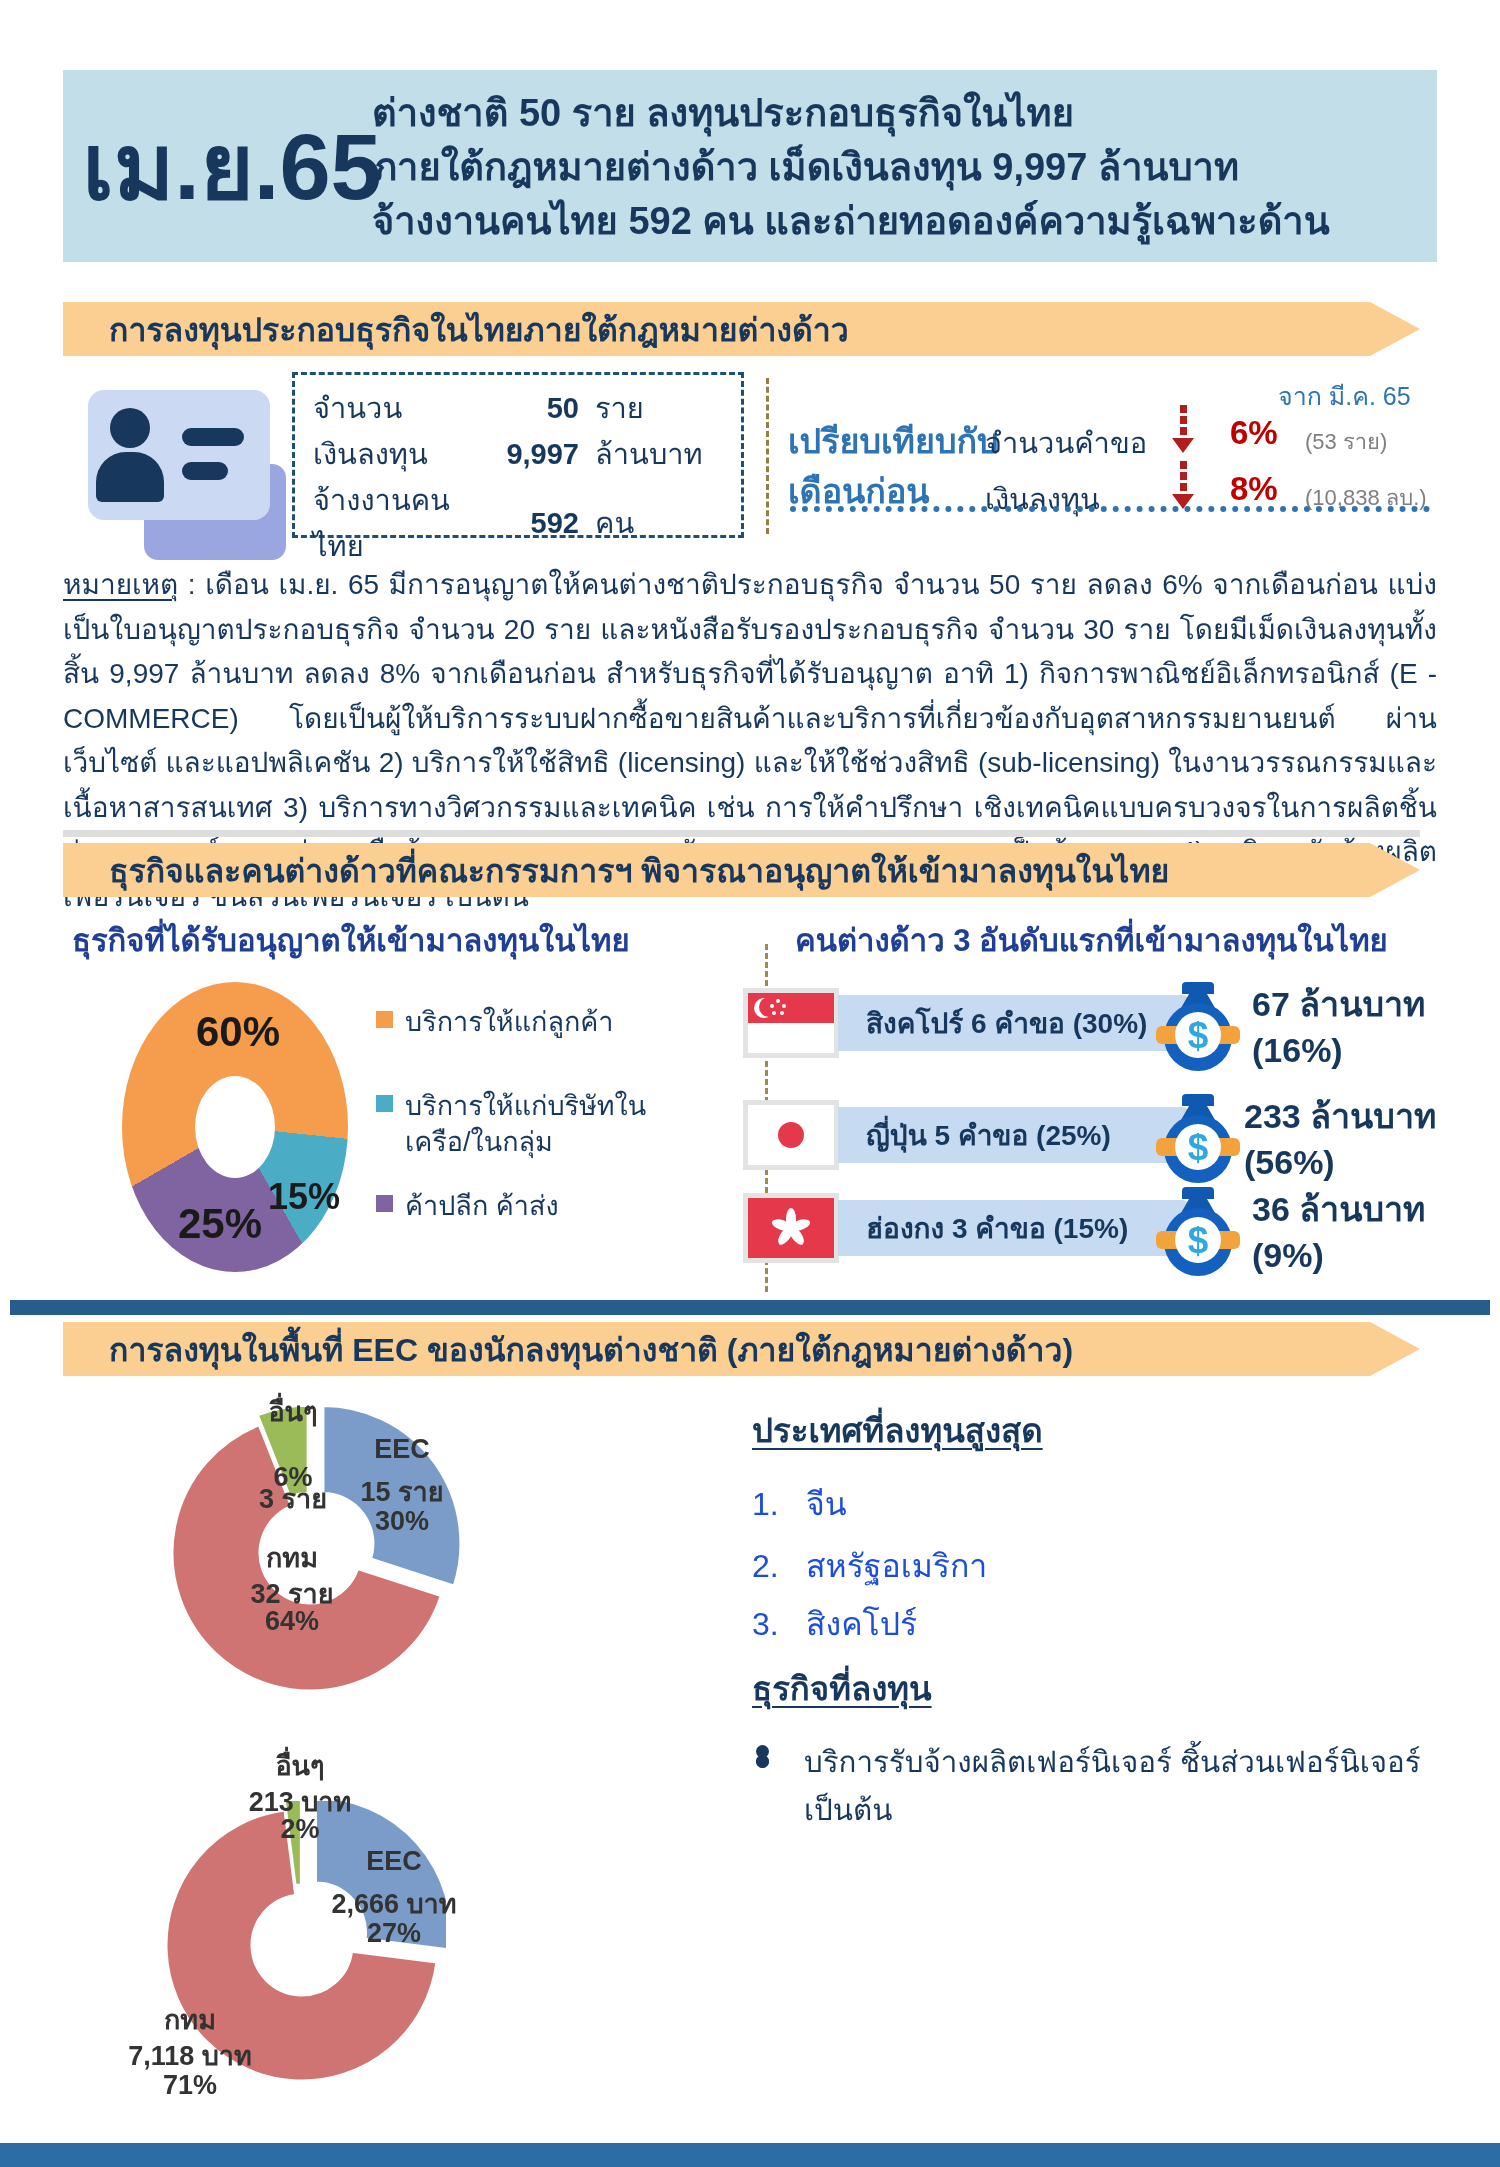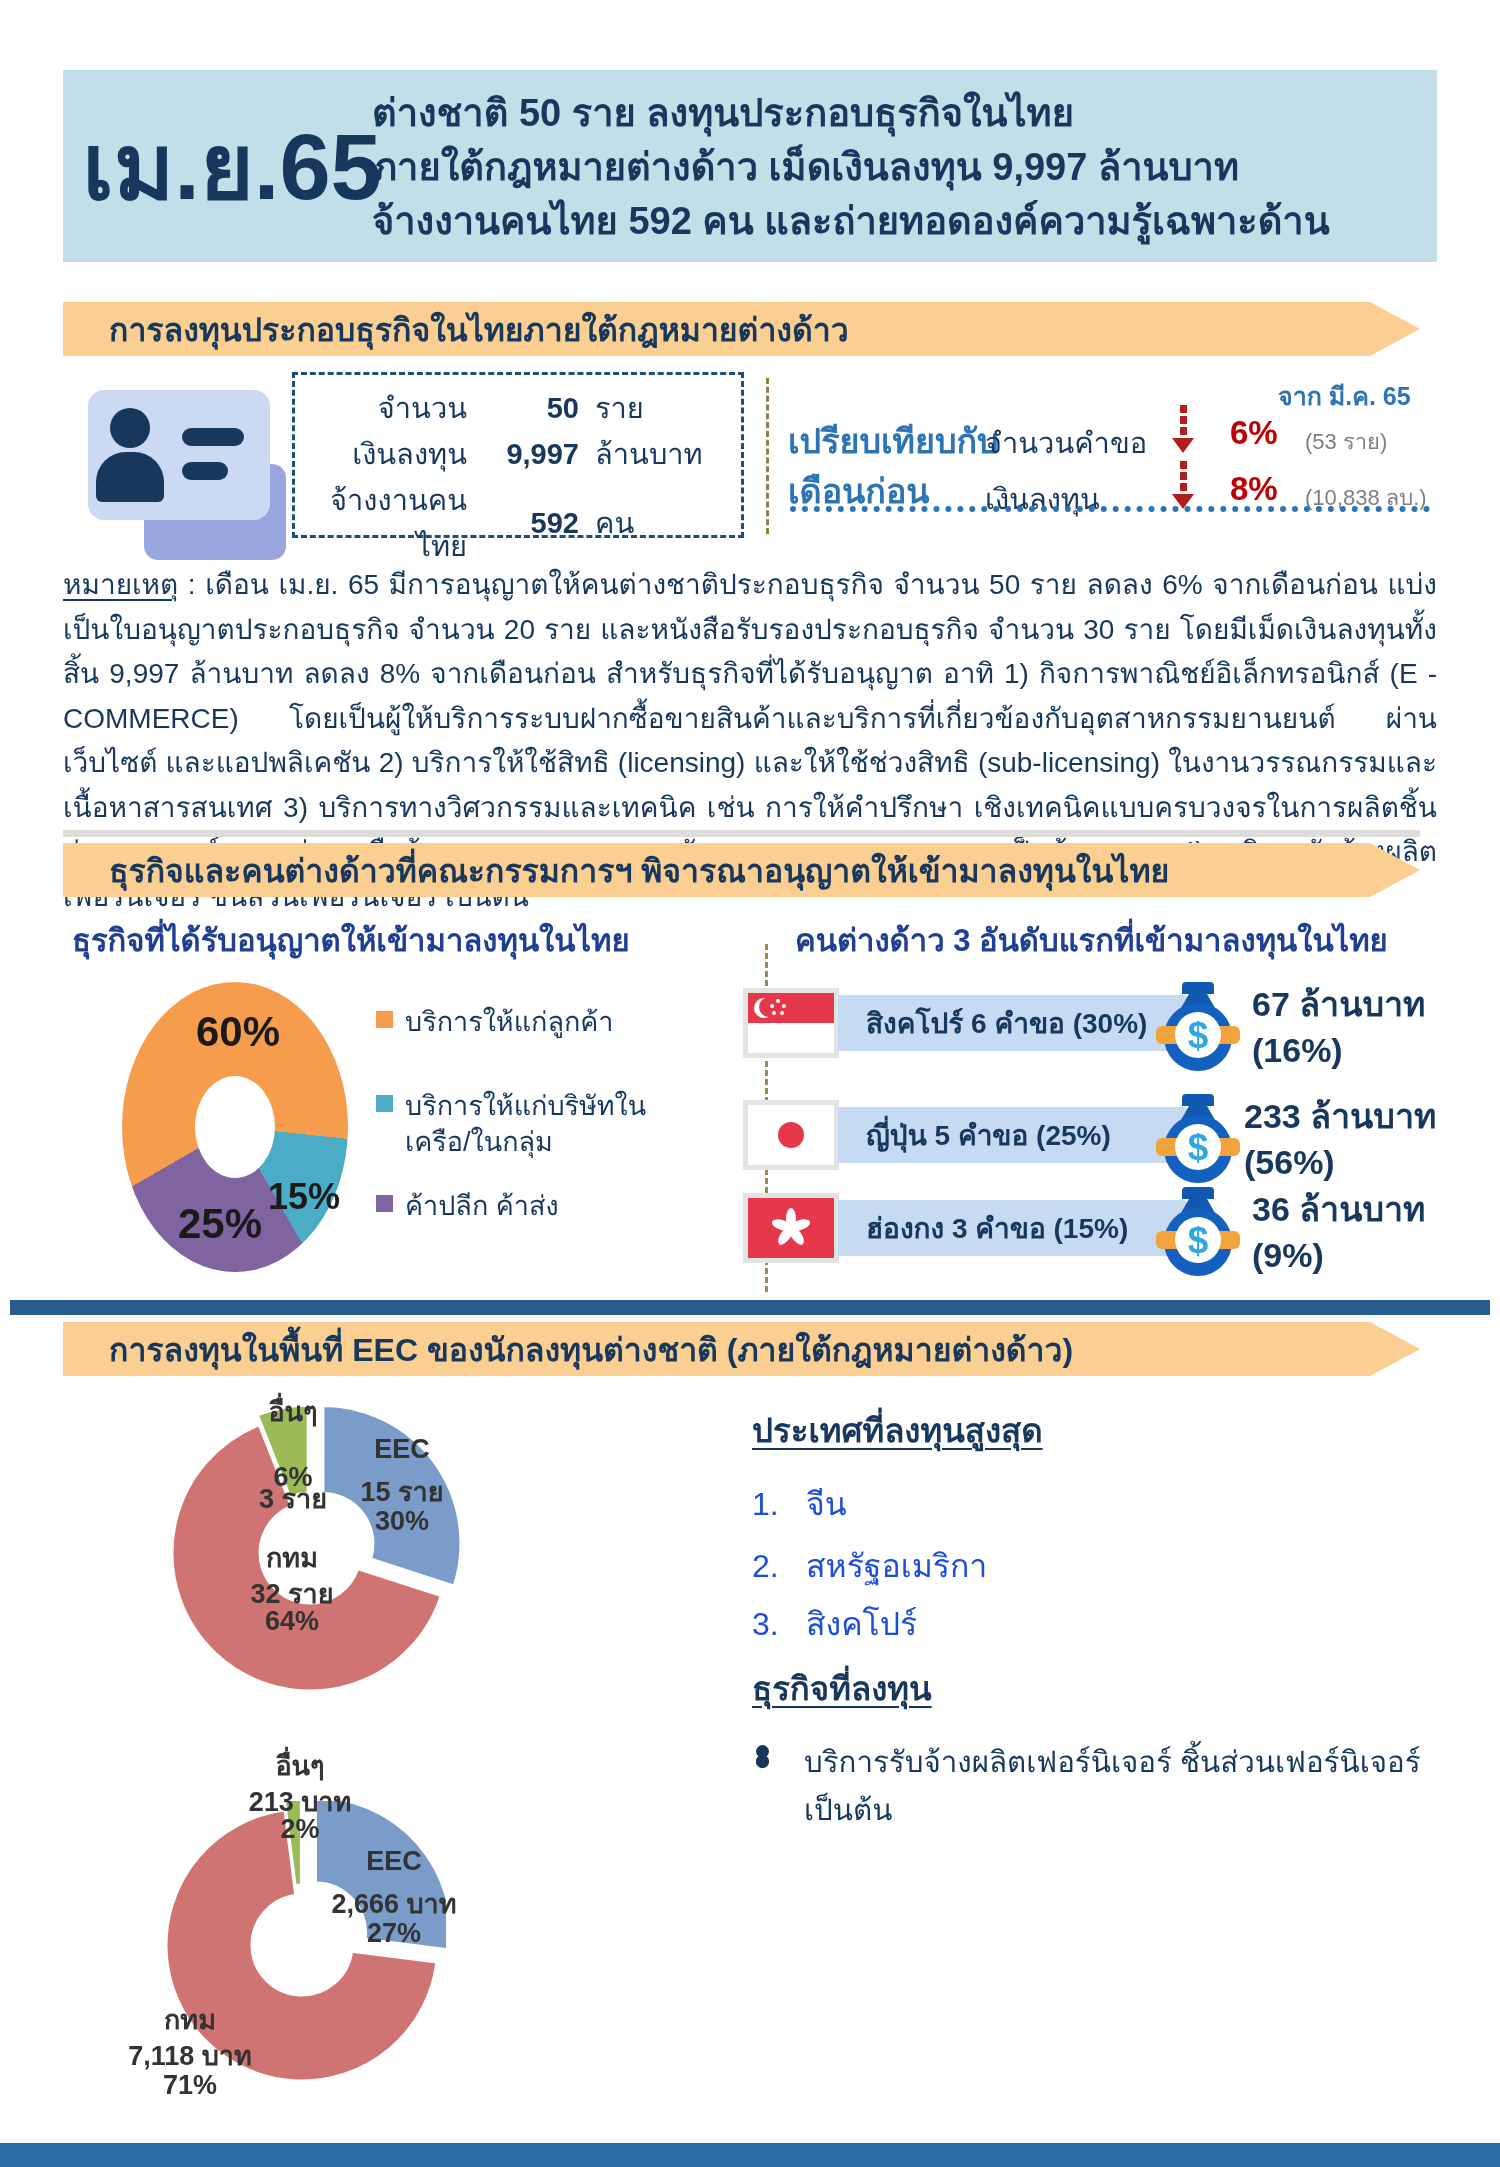--- a/index.html
+++ b/index.html
@@ -26,29 +26,29 @@
   .person-head{left:22px;top:18px;width:40px;height:40px;border-radius:50%;background:#17375D;}
   .person-body{left:8px;top:62px;width:68px;height:50px;border-radius:30px 30px 6px 6px;background:#17375D;}
   .pill{background:#17375D;border-radius:10px;height:18px;}
   .pill1{left:94px;top:38px;width:62px;}
   .pill2{left:94px;top:72px;width:46px;}
 
   
   .stats-box{left:292px;top:372px;width:452px;height:166px;border:3px dashed #1F4E79;background:#fff;
              box-sizing:border-box;padding:10px 18px;display:flex;flex-direction:column;justify-content:space-around;}
   .stat-row{display:flex;align-items:center;font-size:29px;color:#17375D;}
-  .stat-label{flex:1;text-align:right;}
+  .stat-label{flex:1;}
   .stat-value{width:112px;text-align:right;font-weight:700;}
   .stat-unit{width:128px;padding-left:16px;}
 
   .vsep1{left:766px;top:378px;height:156px;border-left:3px dashed #8F8047;}
   .vsep2{left:765px;top:944px;height:348px;border-left:3px dashed #9C8B4A;}
 
   
-  .cmp-ref{left:1278px;top:376px;font-size:25px;font-weight:700;color:#2E74B5;}
+  .cmp-ref{left:1278px;top:376px;font-size:25px;font-weight:400;color:#2E74B5;}
   .cmp-t1{left:788px;top:414px;font-size:34px;font-weight:800;color:#2E74B5;}
   .cmp-t2{left:788px;top:464px;font-size:34px;font-weight:800;color:#2E74B5;}
   .cmp-label{font-size:29px;color:#17375D;}
   .cmp-pct{font-size:33px;font-weight:800;color:#C00000;}
   .cmp-note{font-size:22px;color:#7F7F7F;}
   .dotted-line{left:790px;top:506px;width:640px;border-top:6px dotted #2E74B5;}
   .darrow .dash{width:7px;height:8px;background:#B01E1E;margin:3px auto;}
   .darrow .head{width:0;height:0;border-left:11px solid transparent;border-right:11px solid transparent;
                 border-top:15px solid #B01E1E;margin:0 auto;}
 

